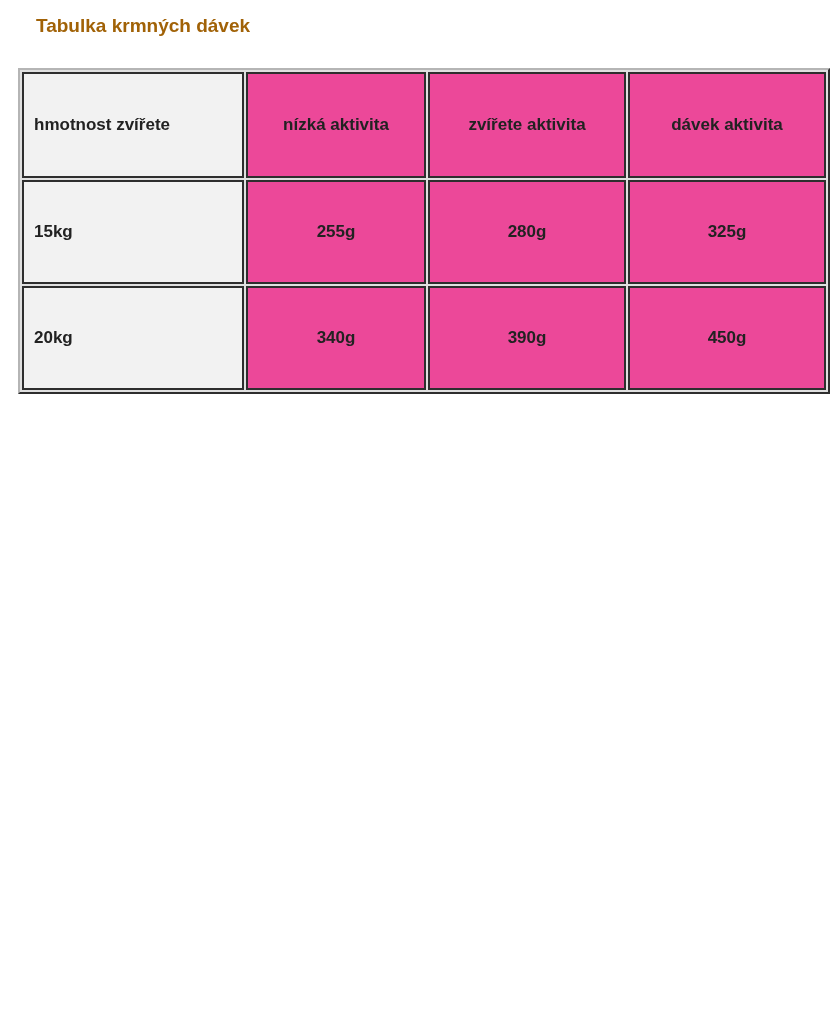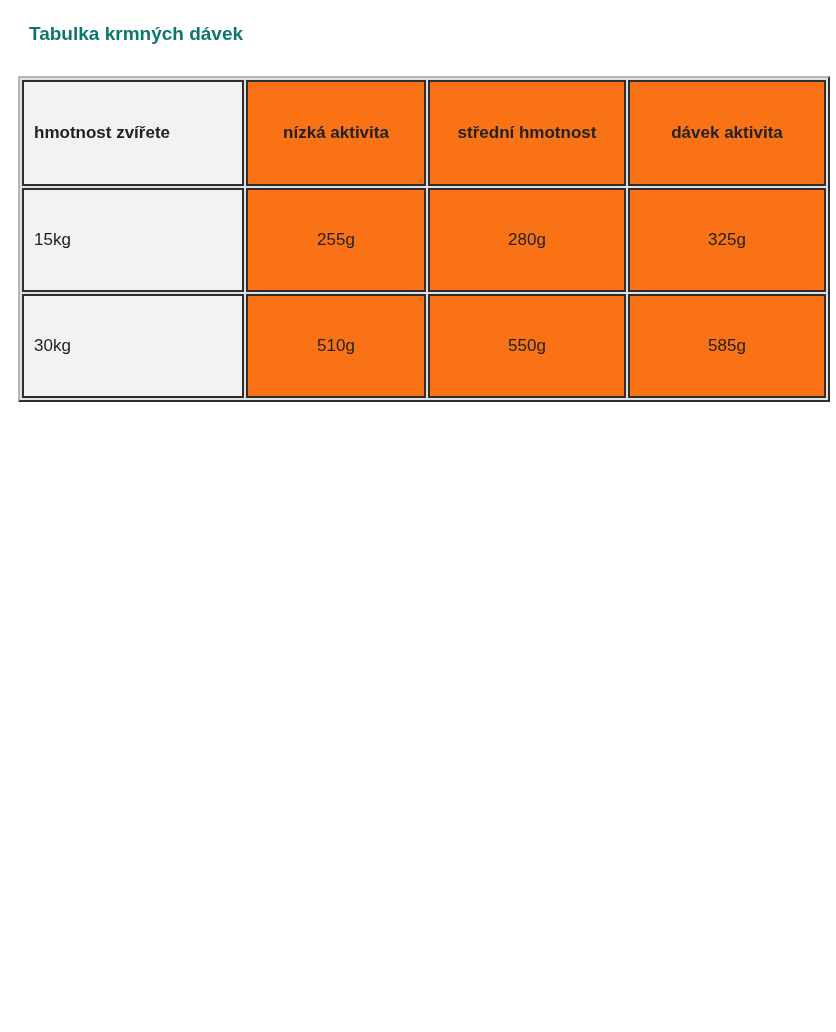--- a/index.html
+++ b/index.html
@@ -11,53 +11,53 @@
   }
   .page {
     width: 836px;
     height: 1032px;
     box-sizing: border-box;
     background: #ffffff;
   }
   .page-title {
     font-size: 19px;
     font-weight: bold;
-    color: #0f766e;
-    margin: 8px;
-    padding: 14px 0 0 21px;
+    color: #a16207;
+    margin: 0;
+    padding: 14px 0 0 36px;
     line-height: 23px;
   }
   table.feed-table {
     margin: 31px 0 0 18px;
     width: 798px;
     table-layout: fixed;
     border-collapse: separate;
     border-spacing: 2px;
     background: #e0e0e0; 
     border-top: 2px solid #b5b5b5;
     border-left: 2px solid #b5b5b5;
     border-bottom: 2px solid #2e2e2e;
     border-right: 2px solid #2e2e2e;
   }
   table.feed-table th,
   table.feed-table td {
     border: 2px solid #2e2e2e;
     font-size: 17px;
     vertical-align: middle;
-    background: #f97316;
+    background: #ec4899;
     overflow: hidden;
   }
   thead th {
     height: 100px;
     font-weight: bold;
     text-align: center;
   }
   tbody th, tbody td {
     height: 98px;
-    font-weight: normal;
+    font-weight: bold;
     text-align: center;
   }
   .weight-col {
     background: #f2f2f2 !important;
     text-align: left !important;
     padding-left: 10px;
   }
 </style>
 </head>
 <body>
@@ -70,33 +70,33 @@
     <colgroup>
       <col style="width:222px">
       <col style="width:180px">
       <col style="width:198px">
       <col style="width:198px">
     </colgroup>
     <thead>
       <tr>
         <th class="weight-col">hmotnost zvířete</th>
         <th>nízká aktivita</th>
-        <th>střední hmotnost</th>
+        <th>zvířete aktivita</th>
         <th>dávek aktivita</th>
       </tr>
     </thead>
     <tbody>
         <tr>
           <th class="weight-col">15kg</th>
           <td>255g</td>
           <td>280g</td>
           <td>325g</td>
         </tr>
         <tr>
-          <th class="weight-col">30kg</th>
-          <td>510g</td>
-          <td>550g</td>
-          <td>585g</td>
+          <th class="weight-col">20kg</th>
+          <td>340g</td>
+          <td>390g</td>
+          <td>450g</td>
         </tr>
       </tbody>
   </table>
 
 </div>
 
 </body></html>

